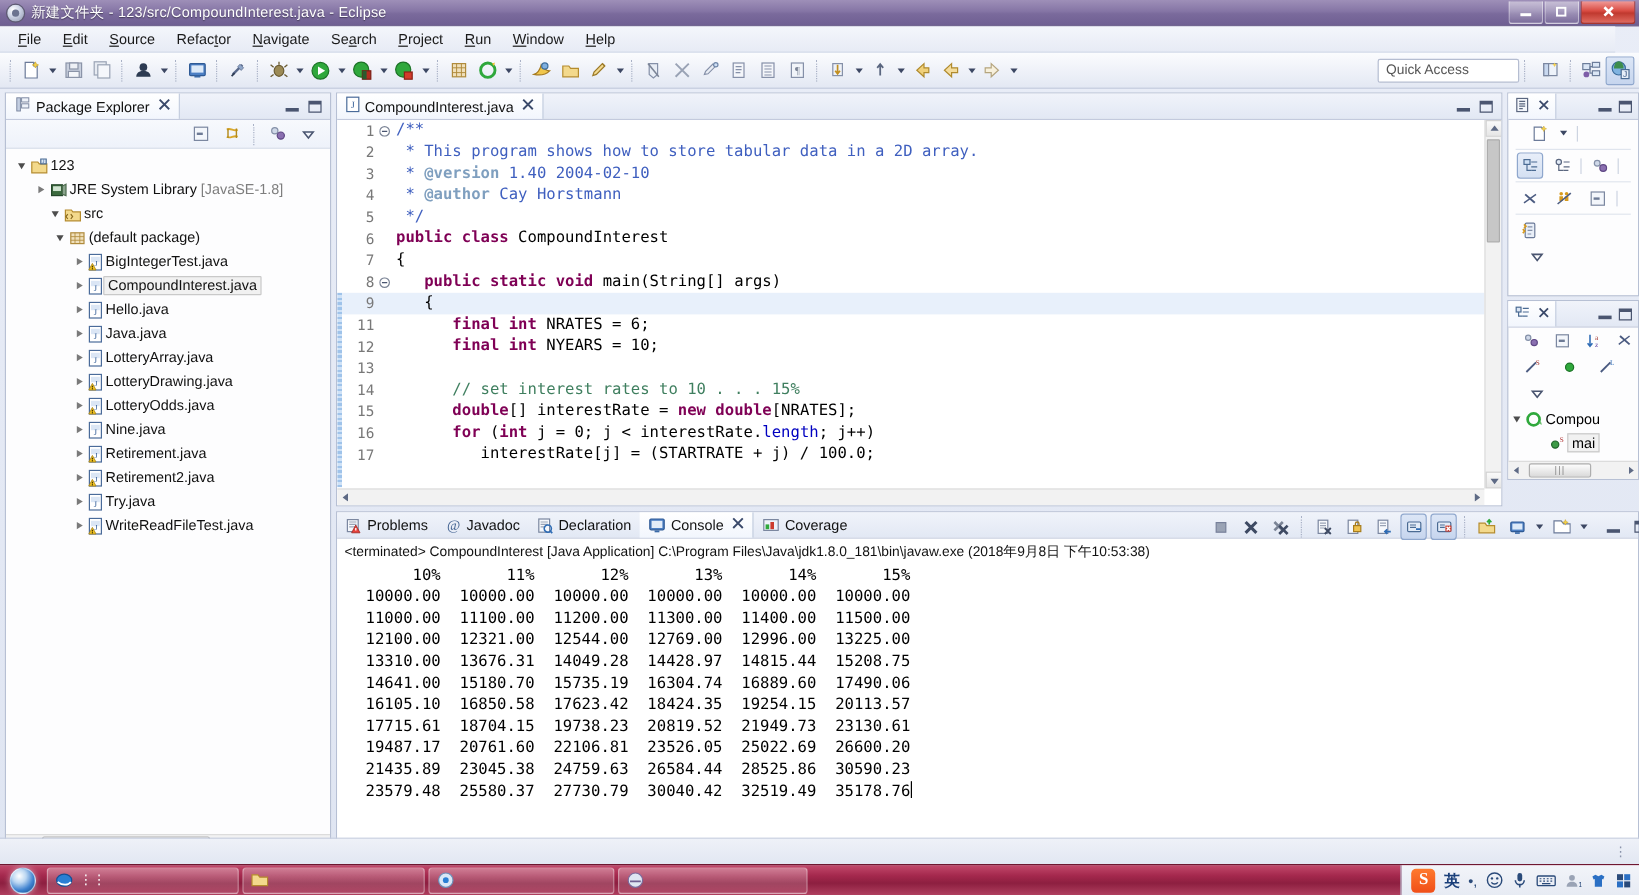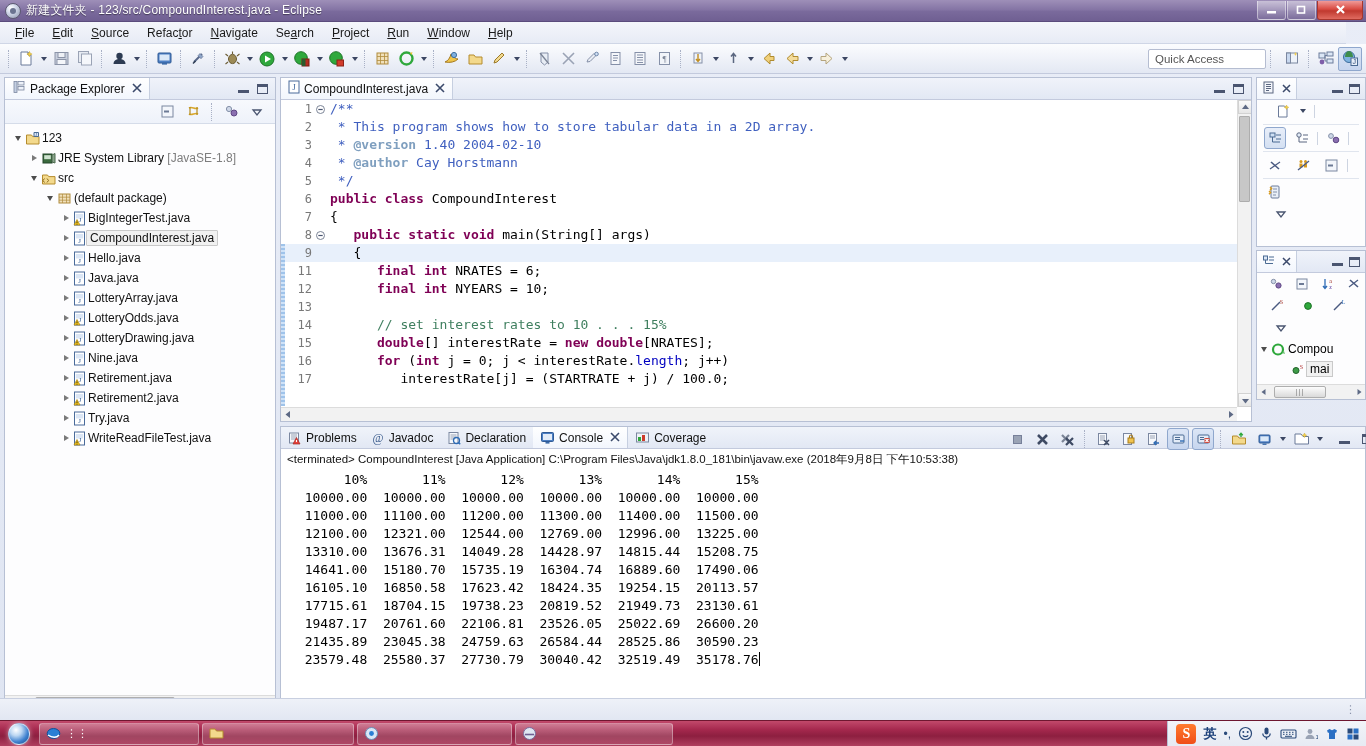--- a/index.html
+++ b/index.html
@@ -638,21 +638,21 @@
           </span>
           <span style="display: flex;">
             <svg width="15" height="15" viewBox="0 0 15 15">
               <rect x="2" y="3" width="9" height="9" fill="#3b6a3e" stroke="#24462a"></rect>
               <rect x="3.2" y="4.2" width="6.6" height="4" fill="#cfe3d0"></rect>
               <path d="M11 4 L14 2.5 L14 12 L11 11z" fill="#8aa58c" stroke="#4d6b4f"></path>
             </svg>
           </span>
           <span class="tlabel">JRE System Library<span class="dim"> [JavaSE-1.8]</span></span>
         </div>
-        <div class="tnode" style="padding-left: 22px;">
+        <div class="tnode" style="padding-left: 34px;">
           <span class="twist open">
             <i></i>
           </span>
           <span style="display: flex;">
             <svg width="15" height="15" viewBox="0 0 15 15">
               <path d="M1.5 4h5l1.2 1.6H14V13H1.5z" fill="#f3d98c" stroke="#b58c2e"></path>
               <path d="M3.5 7.5 L2 9.5 L3.5 11.5 M6 7.5 L7.5 9.5 L6 11.5" stroke="#8a6a1e" stroke-width="1" fill="none"></path>
             </svg>
           </span>
           <span class="tlabel">src</span>
@@ -744,37 +744,37 @@
           <span style="display: flex;">
             <svg width="13" height="15" viewBox="0 0 13 15">
               <rect x="1.5" y="1" width="10" height="13" fill="#fff" stroke="#4a6b9a"></rect>
               <rect x="2.8" y="3" width="7.4" height="4.5" fill="#dbe6f5"></rect>
               <text x="7" y="11" font-size="6.5" text-anchor="middle" fill="#2f5a95" font-family="Liberation Serif, serif">J</text>
               <path d="M1 14 L4 8.5 L7 14z" fill="#f3c623" stroke="#a8841a" stroke-width=".7"></path>
               <path d="M4 10.5 L4 12" stroke="#4a3a00" stroke-width="1"></path>
               <circle cx="4" cy="13" r=".6" fill="#4a3a00"></circle>
             </svg>
           </span>
-          <span class="tlabel">LotteryOdds.java</span>
+          <span class="tlabel">LotteryDrawing.java</span>
         </div>
         <div class="tnode" style="padding-left: 54px;">
           <span class="twist">
             <i></i>
           </span>
           <span style="display: flex;">
             <svg width="13" height="15" viewBox="0 0 13 15">
               <rect x="1.5" y="1" width="10" height="13" fill="#fff" stroke="#4a6b9a"></rect>
               <rect x="2.8" y="3" width="7.4" height="4.5" fill="#dbe6f5"></rect>
               <text x="7" y="11" font-size="6.5" text-anchor="middle" fill="#2f5a95" font-family="Liberation Serif, serif">J</text>
               <path d="M1 14 L4 8.5 L7 14z" fill="#f3c623" stroke="#a8841a" stroke-width=".7"></path>
               <path d="M4 10.5 L4 12" stroke="#4a3a00" stroke-width="1"></path>
               <circle cx="4" cy="13" r=".6" fill="#4a3a00"></circle>
             </svg>
           </span>
-          <span class="tlabel">LotteryDrawing.java</span>
+          <span class="tlabel">LotteryOdds.java</span>
         </div>
         <div class="tnode" style="padding-left: 54px;">
           <span class="twist">
             <i></i>
           </span>
           <span style="display: flex;">
             <svg width="13" height="15" viewBox="0 0 13 15">
               <rect x="1.5" y="1" width="10" height="13" fill="#fff" stroke="#4a6b9a"></rect>
               <rect x="2.8" y="3" width="7.4" height="4.5" fill="#dbe6f5"></rect>
               <text x="6.5" y="11.5" font-size="7" text-anchor="middle" fill="#2f5a95" font-family="Liberation Serif, serif">J</text>

